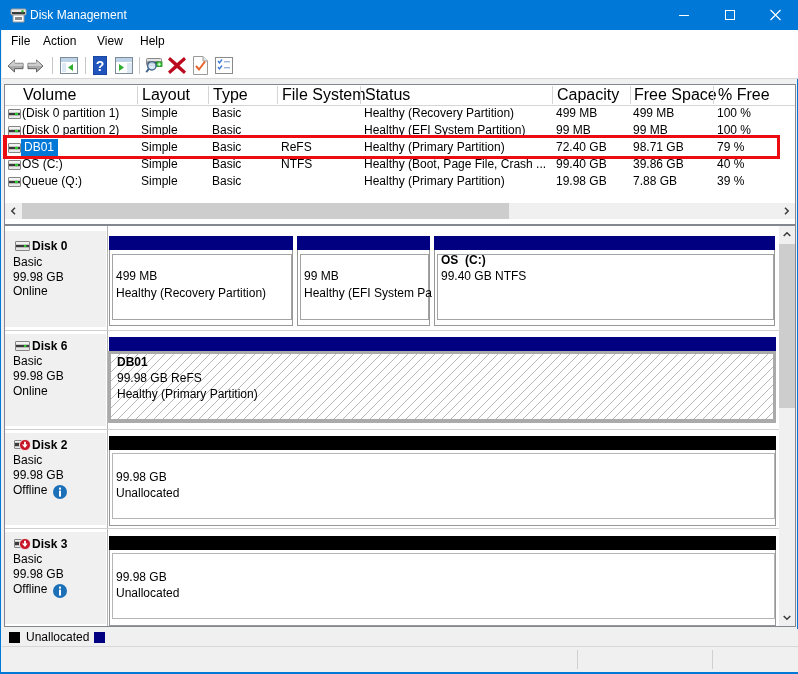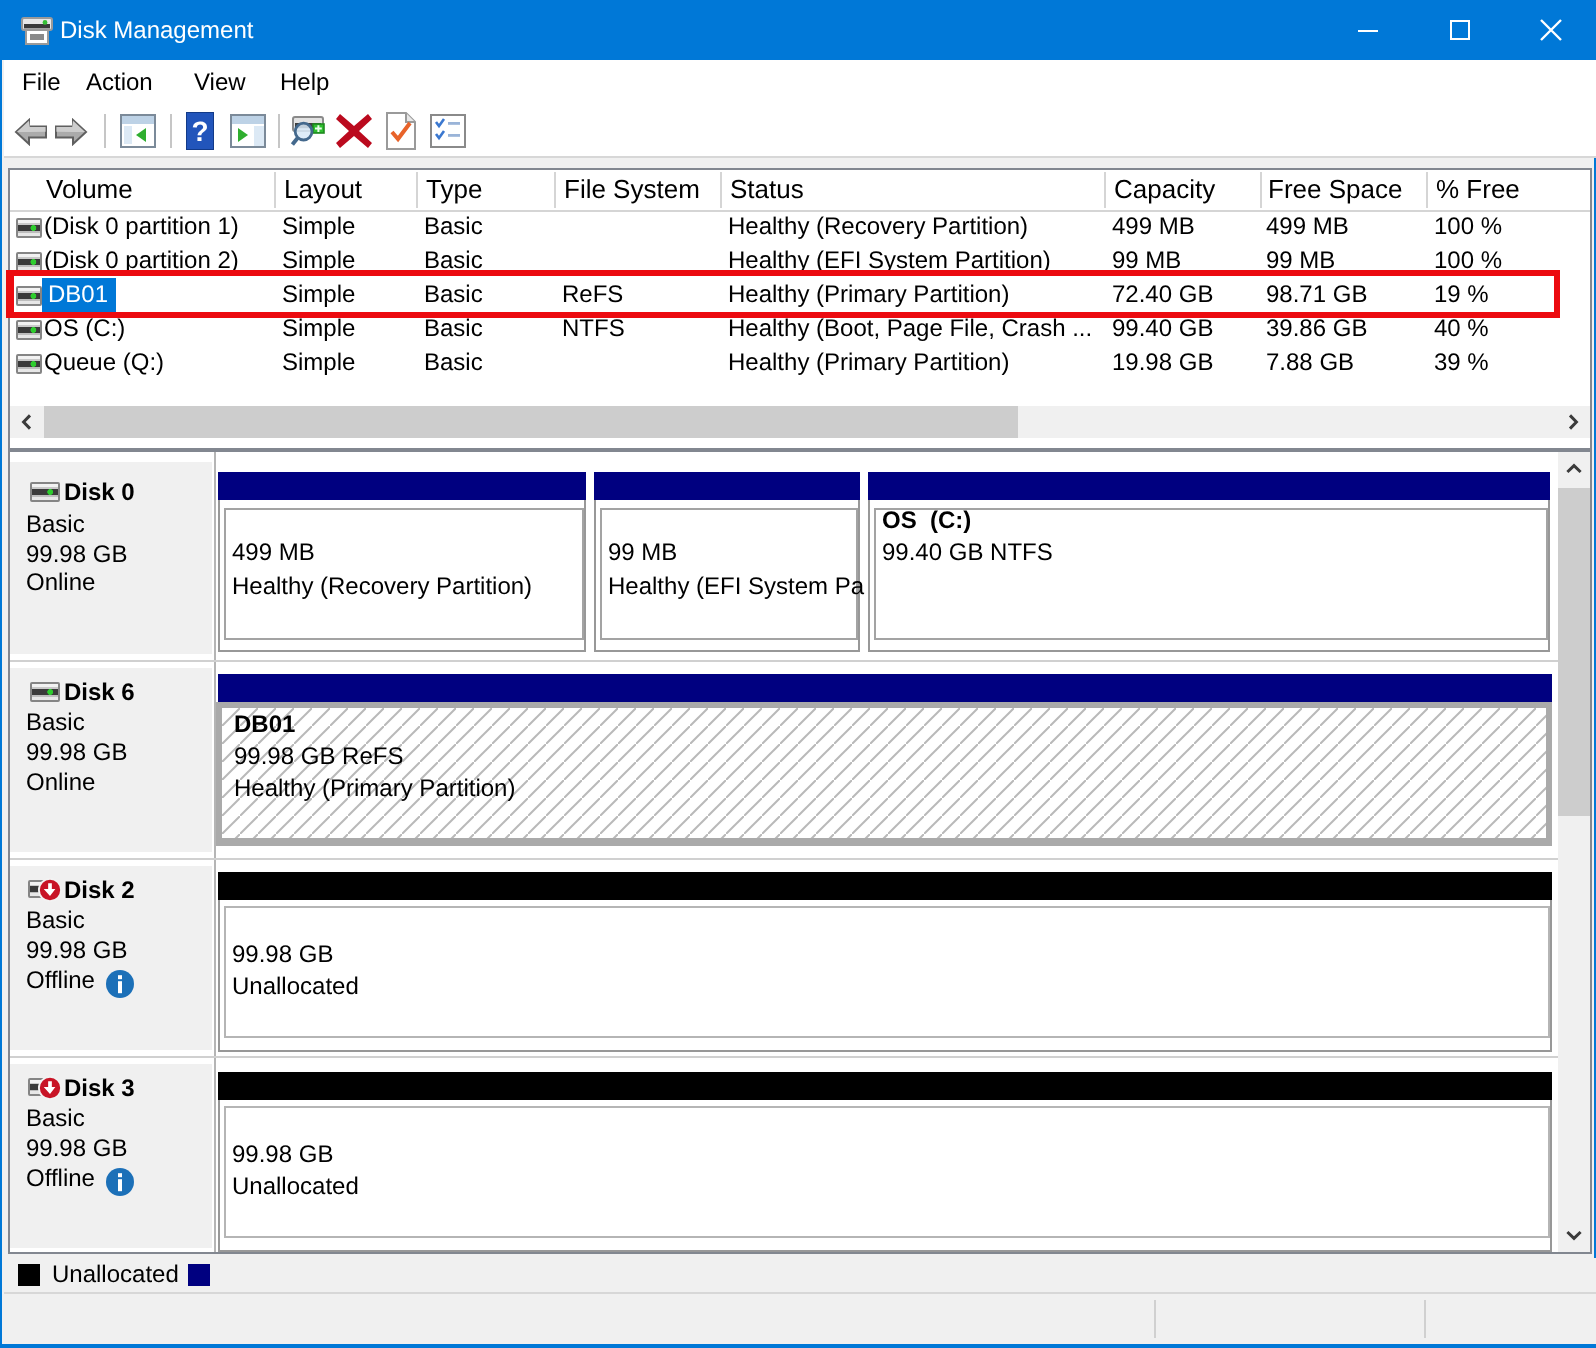--- a/index.html
+++ b/index.html
@@ -15,21 +15,21 @@
   .capbtn{position:absolute;top:0;width:46px;height:30px;color:#fff;}
   
   #menubar{position:absolute;left:1px;top:30px;width:796px;height:23px;background:#fff;}
   .menuitem{position:absolute;top:0;height:23px;line-height:23px;font-size:12px;color:#000;}
   
   #toolbar{position:absolute;left:1px;top:53px;width:796px;height:25px;background:#fff;border-bottom:1px solid #d7d7d7;}
   .tsep{position:absolute;top:4px;width:1px;height:17px;background:#c6c6c6;}
   
   #upane{position:absolute;left:3px;top:84px;width:792px;height:141px;background:#fff;border:1px solid #828790;box-sizing:border-box;}
   .hsep{position:absolute;top:1px;width:1px;height:18px;background:#d5d5d5;}
-  .hcell{position:absolute;top:0;height:20px;line-height:20px;font-size:13px;}
+  .hcell{position:absolute;top:0;height:20px;line-height:20px;font-size:16px;}
   #hdrline{position:absolute;left:0px;top:20px;width:790px;height:1px;background:#d5d5d5;}
   .vrow{position:absolute;left:0;width:790px;height:17px;}
   .vcell{position:absolute;top:0;height:17px;line-height:17px;font-size:12px;white-space:pre;}
   
   .sb{background:#f0f0f0;}
   .sbthumb{background:#cdcdcd;}
   
   #lpane{position:absolute;left:3px;top:225px;width:792px;height:402px;background:#fff;border:1px solid #828790;box-sizing:border-box;}
   .dlabel{position:absolute;left:0px;width:101px;background:#f0f0f0;}
   .dsep{position:absolute;left:0;width:790px;height:1px;background:#d0d0d0;}
@@ -176,21 +176,21 @@
     </div>
     <div class="vrow" style="top:54px;">
       <div class="ihdd" style="left:3px;top:4px;width:13px;height:10px;"></div>
       <div class="vcell" style="left:16px;width:37px;background:#0078d7;color:#fff;padding-left:3px;box-sizing:border-box;">DB01</div>
       <div class="vcell" style="left:136px;">Simple</div>
       <div class="vcell" style="left:207px;">Basic</div>
       <div class="vcell" style="left:276px;">ReFS</div>
       <div class="vcell" style="left:359px;">Healthy (Primary Partition)</div>
       <div class="vcell" style="left:551px;">72.40 GB</div>
       <div class="vcell" style="left:628px;">98.71 GB</div>
-      <div class="vcell" style="left:712px;">19 %</div>
+      <div class="vcell" style="left:712px;">79 %</div>
     </div>
     <div class="vrow" style="top:71px;">
       <div class="ihdd" style="left:3px;top:4px;width:13px;height:10px;"></div>
       <div class="vcell" style="left:17px;">OS (C:)</div>
       <div class="vcell" style="left:136px;">Simple</div>
       <div class="vcell" style="left:207px;">Basic</div>
       <div class="vcell" style="left:276px;">NTFS</div>
       <div class="vcell" style="left:359px;">Healthy (Boot, Page File, Crash ...</div>
       <div class="vcell" style="left:551px;text-align:right;">99.40 GB</div>
       <div class="vcell" style="left:628px;">39.86 GB</div>

